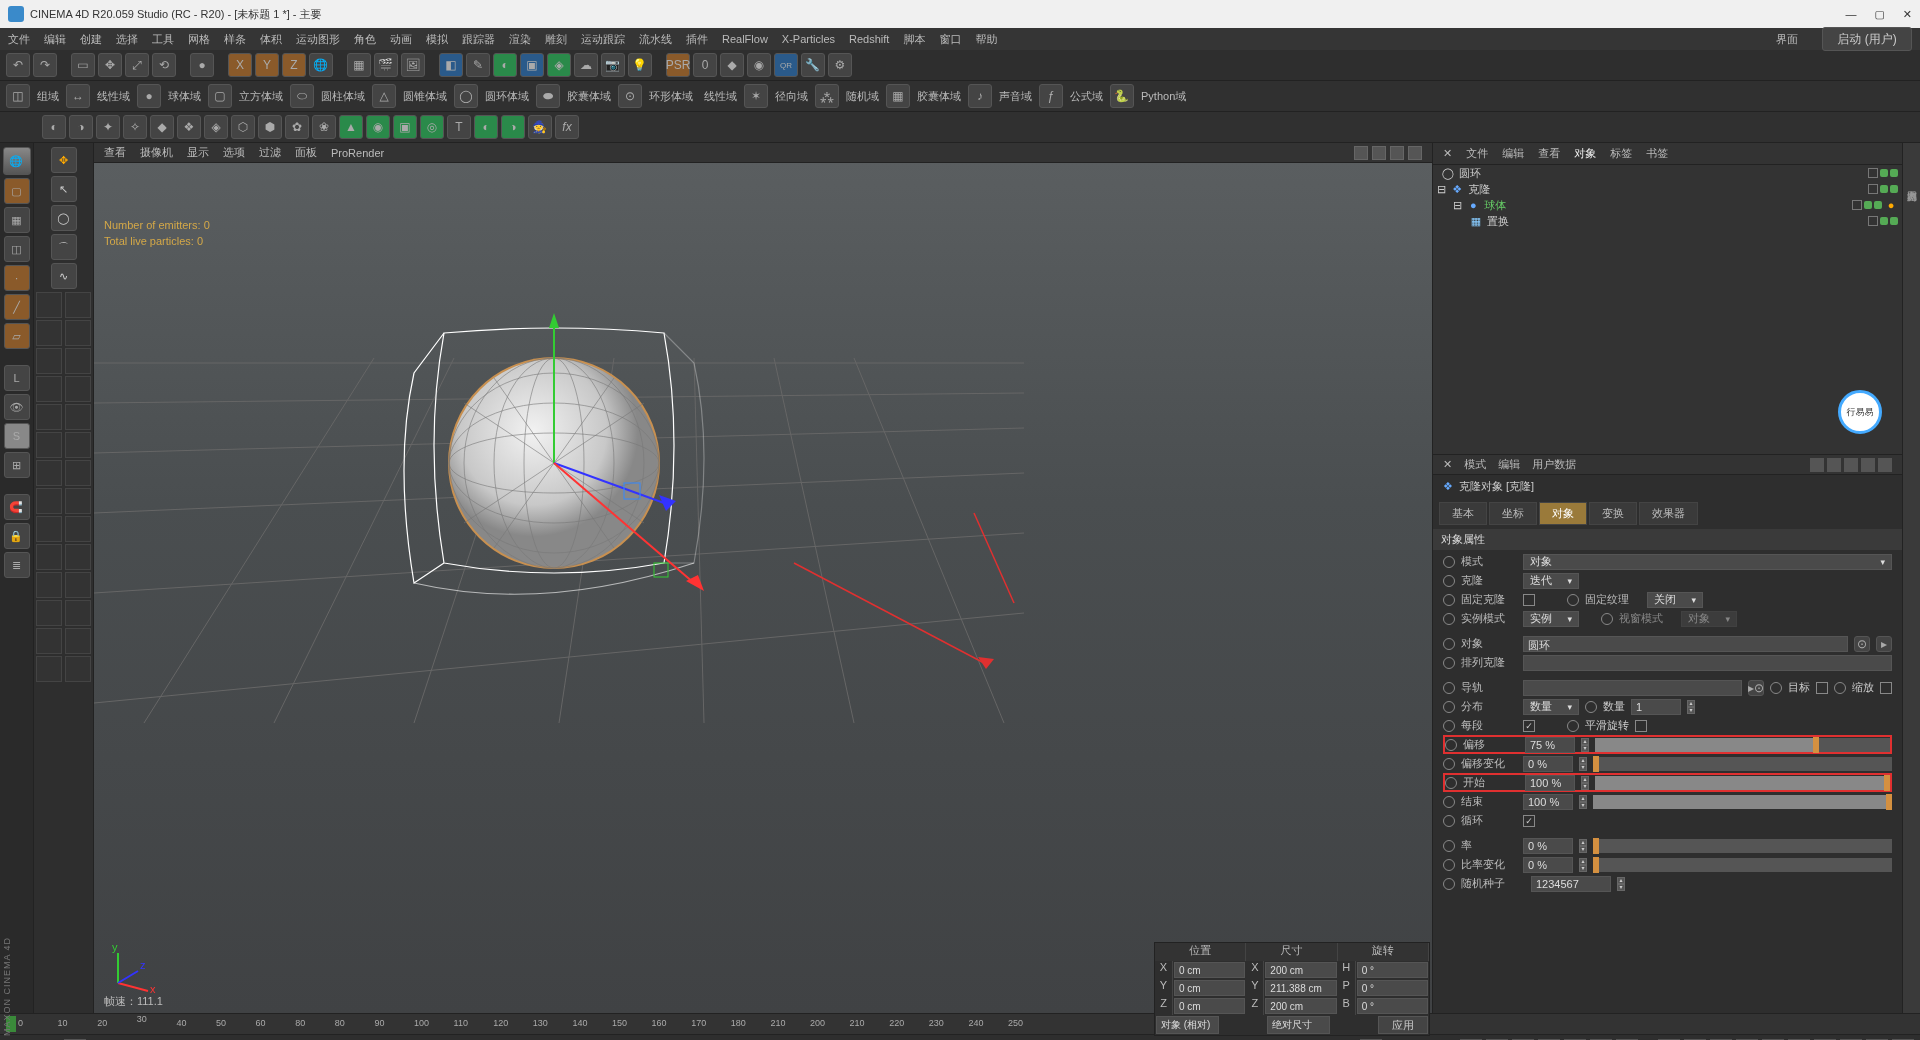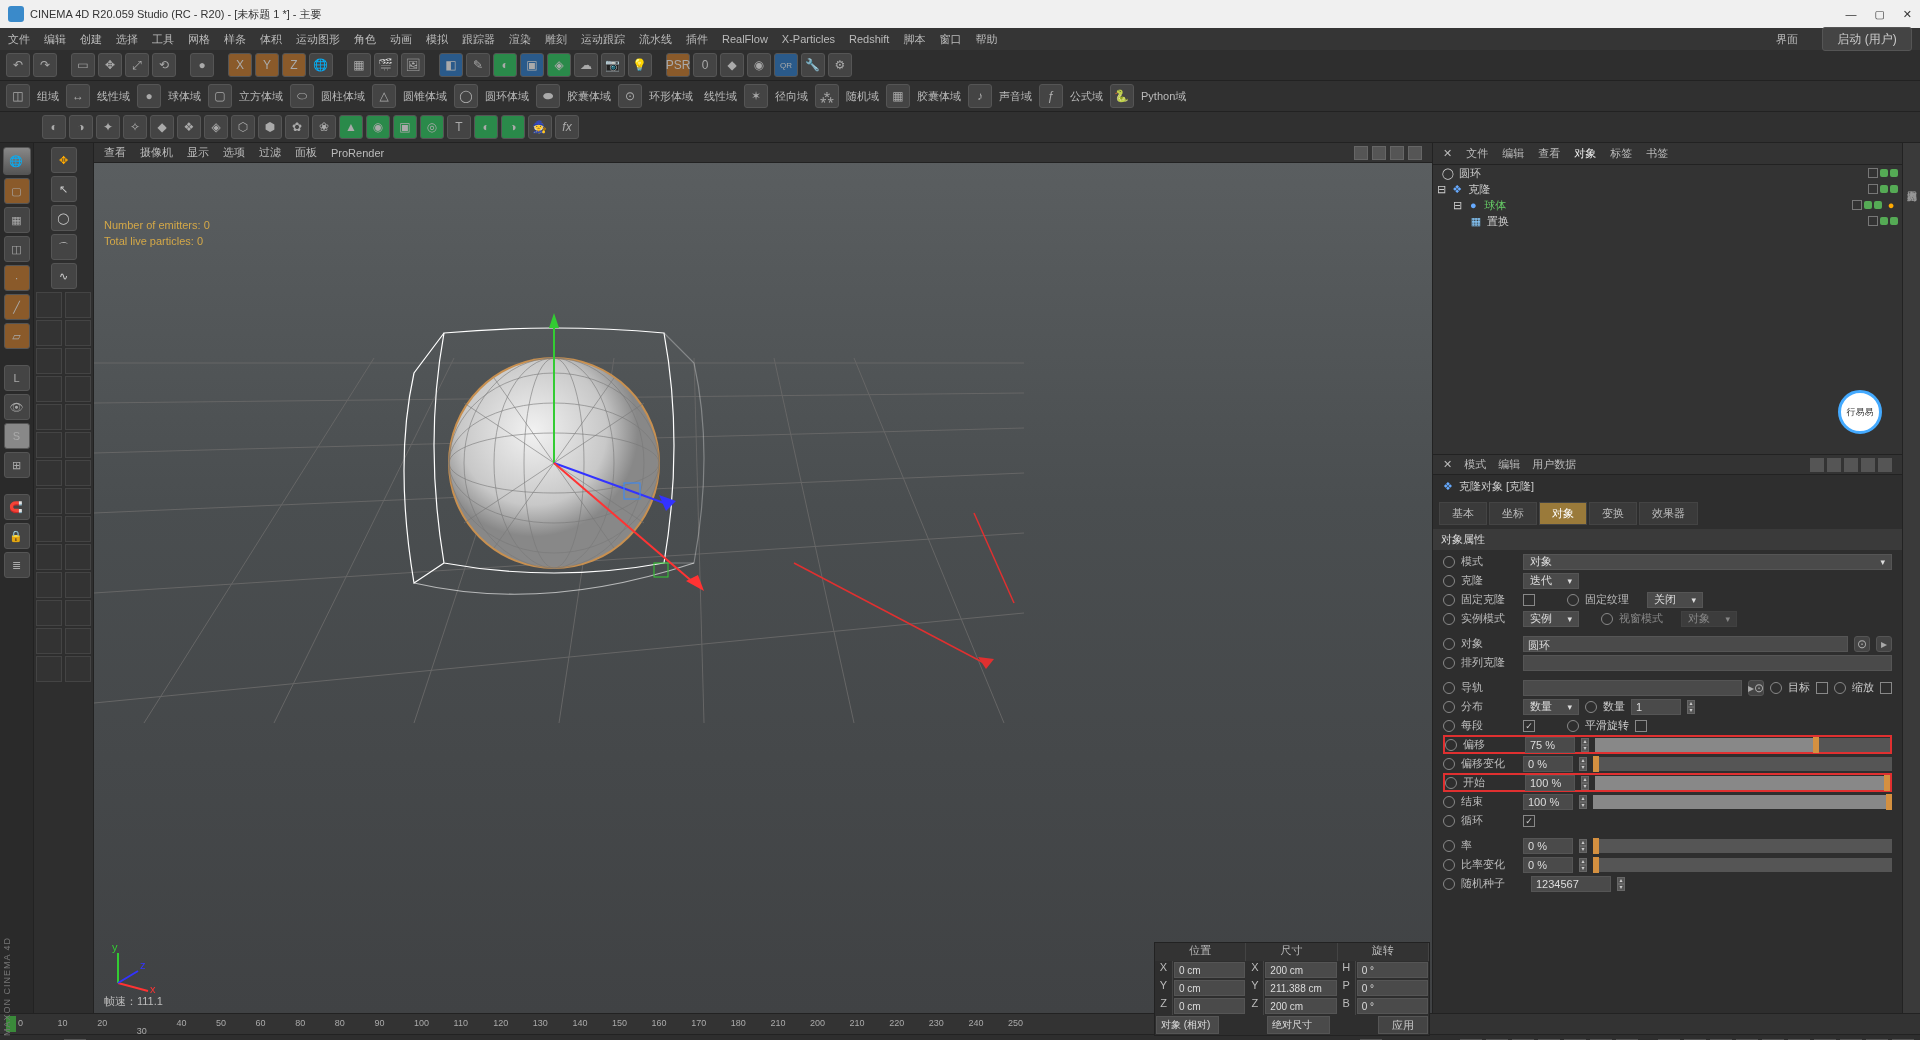--- a/index.html
+++ b/index.html
@@ -673,21 +673,21 @@
     <span class="v">内容浏览器</span>
   </div>
 </div>
 
 <div class="timeline-area">
   <div class="ruler" id="ruler">
     <div style="position:absolute;left:6px;top:2px;bottom:2px;width:10px;background:#3a8a3a;"></div>
   <span class="tick" style="left: 18px; top: 4px;">0</span>
       <span class="tick" style="left: 57.6px; top: 4px;">10</span>
       <span class="tick" style="left: 97.2px; top: 4px;">20</span>
-      <span class="tick" style="left: 136.8px; top: 12px;">30</span>
+      <span class="tick" style="left: 136.8px; top: 0;">30</span>
       <span class="tick" style="left: 176.4px; top: 4px;">40</span>
       <span class="tick" style="left: 216px; top: 4px;">50</span>
       <span class="tick" style="left: 255.6px; top: 4px;">60</span>
       <span class="tick" style="left: 295.2px; top: 4px;">80</span>
       <span class="tick" style="left: 334.8px; top: 4px;">80</span>
       <span class="tick" style="left: 374.4px; top: 4px;">90</span>
       <span class="tick" style="left: 414px; top: 4px;">100</span>
       <span class="tick" style="left: 453.6px; top: 4px;">110</span>
       <span class="tick" style="left: 493.2px; top: 4px;">120</span>
       <span class="tick" style="left: 532.8px; top: 4px;">130</span>

